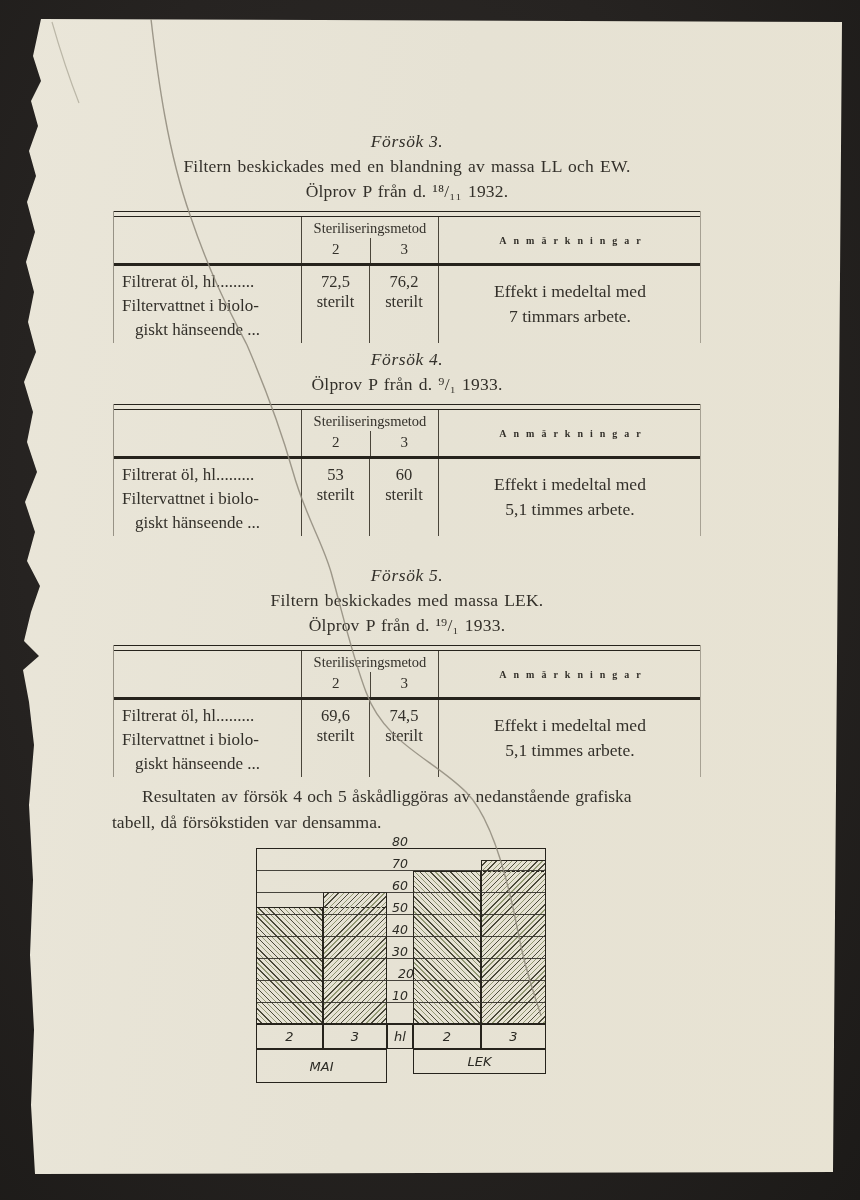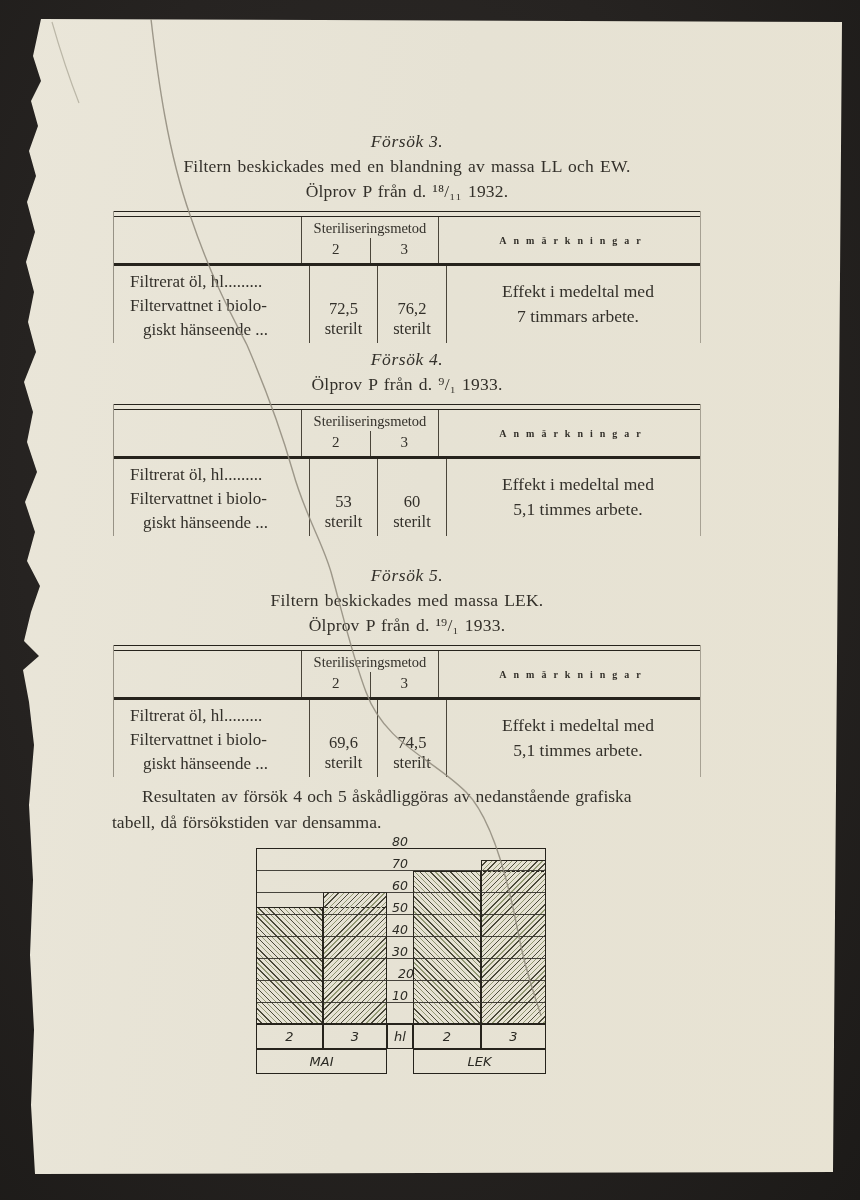--- a/index.html
+++ b/index.html
@@ -29,24 +29,24 @@
   .tbl-top{height:4px;border-top:1.7px solid #26231c;border-bottom:1.4px solid #26231c;}
   .hdr{display:grid;grid-template-columns:187px 137px 263px;height:46px;}
   .h-m{border-left:1.1px solid #4a453a;display:flex;flex-direction:column;}
   .h-mt{height:21px;font:14.5px/23px "Liberation Serif",serif;text-align:center;}
   .h-m23{flex:1;display:flex;}
   .h-m23 span{flex:1;text-align:center;font:15px/22px "Liberation Serif",serif;}
   .h-m23 span + span{border-left:1.1px solid #4a453a;}
   .h-r{border-left:1.1px solid #4a453a;display:flex;align-items:center;justify-content:center;
        font-size:10px;letter-spacing:7px;padding-left:7px;font-weight:bold;}
   .tbl-heavy{height:2.7px;background:#26231c;}
-  .bdy{display:grid;grid-template-columns:187px 68px 69px 263px;height:77px;margin-left:8px;}
+  .bdy{display:grid;grid-template-columns:187px 68px 69px 263px;height:77px;}
   .b-l{font:17px/24px "Liberation Serif",serif;padding:4px 0 0 8px;white-space:nowrap;}
   .b-l .ind{padding-left:13px;}
-  .b-v{border-left:1.1px solid #4a453a;display:flex;flex-direction:column;justify-content:flex-end;
+  .b-v{border-left:1.1px solid #4a453a;display:flex;flex-direction:column;justify-content:flex-start;
        align-items:center;padding:6px 0 4px;font-size:16.5px;}
   .b-r{border-left:1.1px solid #4a453a;display:flex;flex-direction:column;justify-content:center;
        align-items:center;font:17.5px/25px "Liberation Serif",serif;}
   
   .para{position:absolute;top:783px;left:112px;width:598px;font:17.5px/26px "Liberation Serif",serif;word-spacing:1px;}
   .para .l1{text-indent:30px;}
   
   .chart{position:absolute;left:256px;top:836px;width:290px;height:240px;}
   .chart .bar{position:absolute;border:1.2px solid #26231c;box-sizing:border-box;}
   .chart .hb{background:repeating-linear-gradient(45deg,
@@ -219,21 +219,21 @@
         <div class="gl" style="left:0;top:34.0px;width:290px"></div>
         <div class="tick" style="left:131px;top:20.0px;width:26px">70</div>
         <div class="gl" style="left:0;top:12.0px;width:290px"></div>
         <div class="tick" style="left:131px;top:-2.0px;width:26px">80</div>
         <div class="frame" style="left:0;top:12.0px;width:290px;height:176.0px"></div>
         <div class="cell" style="left:0px;top:188px;width:67px;height:25px">2</div>
         <div class="cell" style="left:67px;top:188px;width:64px;height:25px">3</div>
         <div class="cell" style="left:131px;top:188px;width:26px;height:25px">hl</div>
         <div class="cell" style="left:157px;top:188px;width:68px;height:25px">2</div>
         <div class="cell" style="left:225px;top:188px;width:65px;height:25px">3</div>
-        <div class="cell" style="left:0;top:213px;width:131px;height:25px">MAI</div>
+        <div class="cell" style="left:0;top:213px;width:131px;height:34px">MAI</div>
         <div class="cell" style="left:157px;top:213px;width:133px;height:25px">LEK</div>
       </div>
 
     <svg class="crack" width="860" height="1200" viewBox="0 0 860 1200">
       <path d="M151,19 C158,80 168,152 190,215 C212,280 232,316 247,345
                C262,380 281,430 293,472 C305,515 322,541 331,572
                C343,615 352,655 366,692 C385,744 432,758 466,792
                C492,818 508,880 518,932 C526,975 536,998 541,1016" fill="none" stroke="#8f897b" stroke-width="1.4" opacity="0.85"></path>
       <path d="M52,22 C60,50 70,80 79,103" fill="none" stroke="#b6b1a2" stroke-width="1.2" opacity="0.9"></path>
     </svg>

